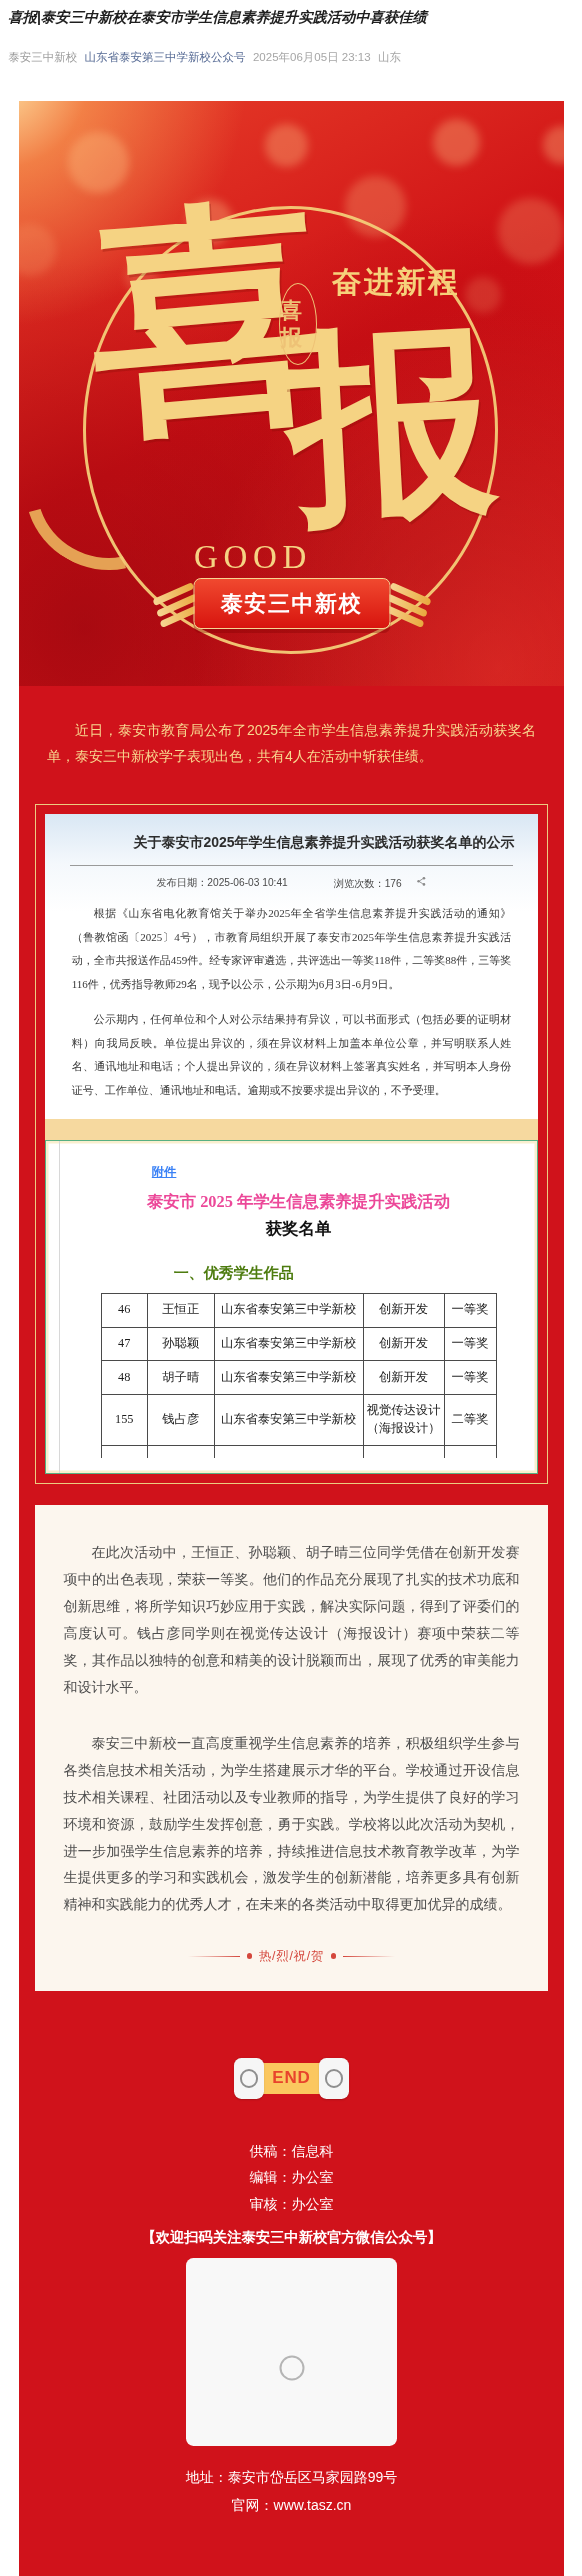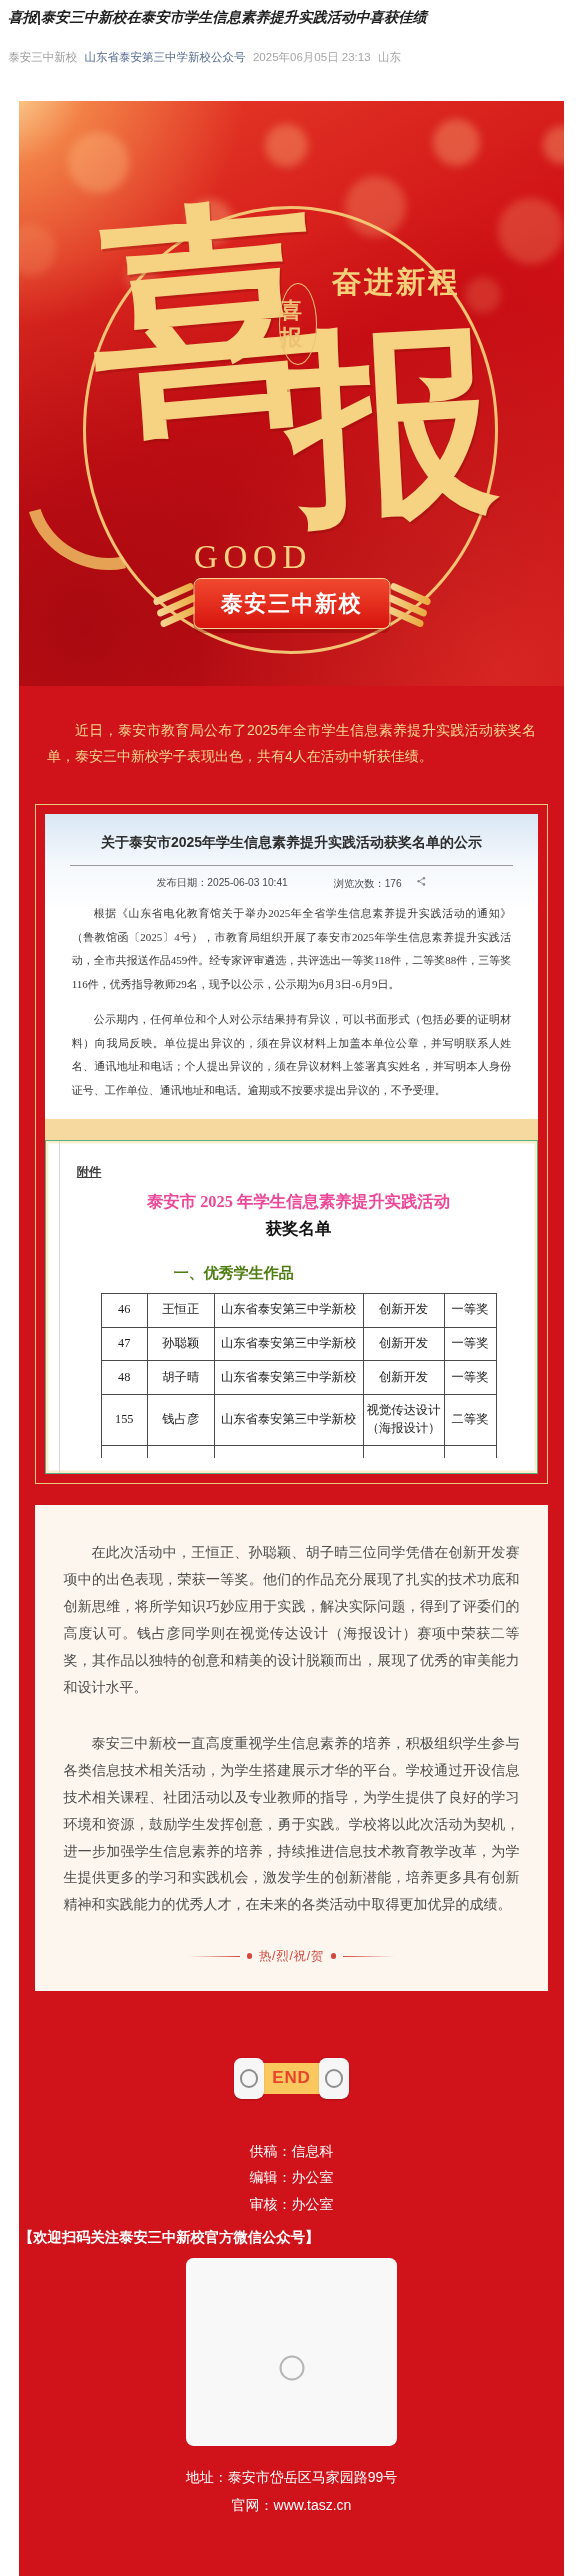--- a/index.html
+++ b/index.html
@@ -61,30 +61,30 @@
   .wing.left i{transform:skewY(-6deg);}
   .wing.right{right:-38px;transform:rotate(18deg);}
   .wing.right i{transform:skewY(6deg);}
 
   
   .intro{padding:18px 28px 19.7px;color:#f8d88f;font-size:14px;line-height:1.85;text-indent:2em;text-align:justify;}
 
   
   .gold-frame{margin:0 15.6px;border:0.8px solid #eccb80;padding:9.8px;}
   .scan-card{background:linear-gradient(180deg,#d9e7f4 0%,#f4f8fc 49px,#ffffff 98px);padding:19.7px 23px 16.4px;}
-  .scan-title{text-align:center;font-size:14px;font-weight:700;color:#2d2d2d;}
+  .scan-title{text-align:right;font-size:14px;font-weight:700;color:#2d2d2d;}
   .scan-rule{border:none;border-top:0.8px solid #9a9a9a;margin:13px 1.6px 9.8px;}
   .scan-meta{display:flex;justify-content:center;align-items:center;gap:46px;font-size:10.2px;color:#4a4a4a;}
   .scan-meta .share-ic{display:inline-flex;margin-left:11.5px;}
   .scan-body p{font-family:"Liberation Serif",serif;font-size:11px;color:#383838;line-height:2.15;
     text-indent:2em;text-align:justify;margin:11.5px 3.3px 0;}
   .tan-band{height:21px;background:#f6d99f;}
   .attach-card{border:1.6px solid #57b083;box-shadow:inset 0 0 0 2.5px #f9efcf;background:#fff;}
   .attach-inner{padding:23px 16.4px 14.7px;border-left:0.8px solid #d8d8d8;margin-left:13px;}
-  .attach-label{font-family:"Liberation Serif",serif;font-weight:700;font-size:12.3px;color:#404040;text-decoration:underline;}
+  .attach-label{font-family:"Liberation Serif",serif;font-weight:700;font-size:12.3px;color:#3b82f6;margin-left:75px;text-decoration:underline;}
   .attach-t1{font-family:"Liberation Serif",serif;font-weight:700;font-size:16.4px;color:#ec4899;text-align:center;margin-top:9.8px;}
   .attach-t2{font-family:"Liberation Serif",serif;font-weight:700;font-size:16.4px;color:#111;text-align:center;margin-top:4.9px;}
   .attach-heading{font-weight:700;font-size:15px;color:#4d7c0f;margin:24.6px 0 0 97px;}
   .award-table{width:396px;margin:9.8px auto 0;border-collapse:collapse;font-family:"Liberation Serif",serif;}
   .award-table td{border:0.8px solid #4a4a4a;text-align:center;font-size:12.3px;color:#1d1d1d;padding:7.4px 2.5px;line-height:1.45;}
   .award-table .c0{width:47px;} .award-table .c1{width:75px;} .award-table .c2{width:182px;}
   .award-table .c3{width:90px;} .award-table .c4{width:56px;}
   .award-table tr.empty td{border-bottom:none;height:11.5px;padding:0;}
 
   
@@ -101,21 +101,21 @@
   .end-band{position:relative;width:82px;height:31px;background:#fbc75f;border-radius:2.5px;
     display:flex;align-items:center;justify-content:center;}
   .end-band .end-txt{color:#e8432c;font-weight:800;font-size:17px;letter-spacing:0.8px;}
   .end-sq{position:absolute;top:-4.9px;width:29.5px;height:41px;background:#f6f6f6;border-radius:7.4px;
     display:flex;align-items:center;justify-content:center;box-shadow:0 0.8px 1.6px rgba(0,0,0,.18);}
   .end-sq.l{left:-16.4px;} .end-sq.r{right:-16.4px;}
   .end-sq .circ{width:14.7px;height:14.7px;border:2px solid #8f8f8f;border-radius:50%;}
 
   
   .credits{margin-top:44px;text-align:center;color:#fff;font-size:14px;line-height:1.92;}
-  .qr-caption{margin-top:9.8px;text-align:left;color:#fff;font-size:14.3px;font-weight:700;}
+  .qr-caption{margin-top:9.8px;text-align:center;color:#fff;font-size:14.3px;font-weight:700;}
   .qr-box{position:relative;width:211px;height:188px;margin:11.5px auto 0;background:#f8f8f8;border-radius:7.4px;}
   .qr-box .broken{position:absolute;left:50%;top:58%;transform:translate(-50%,-50%);
     width:21px;height:21px;border:2.5px solid #b5b5b5;border-radius:50%;}
   .contact{margin-top:18px;text-align:center;color:#fff;font-size:14px;line-height:1.95;}
   .red-pad-bottom{height:95px;}
 </style>
 </head>
 <body>
 
 <h1 class="art-title">喜报|泰安三中新校在泰安市学生信息素养提升实践活动中喜获佳绩</h1>

